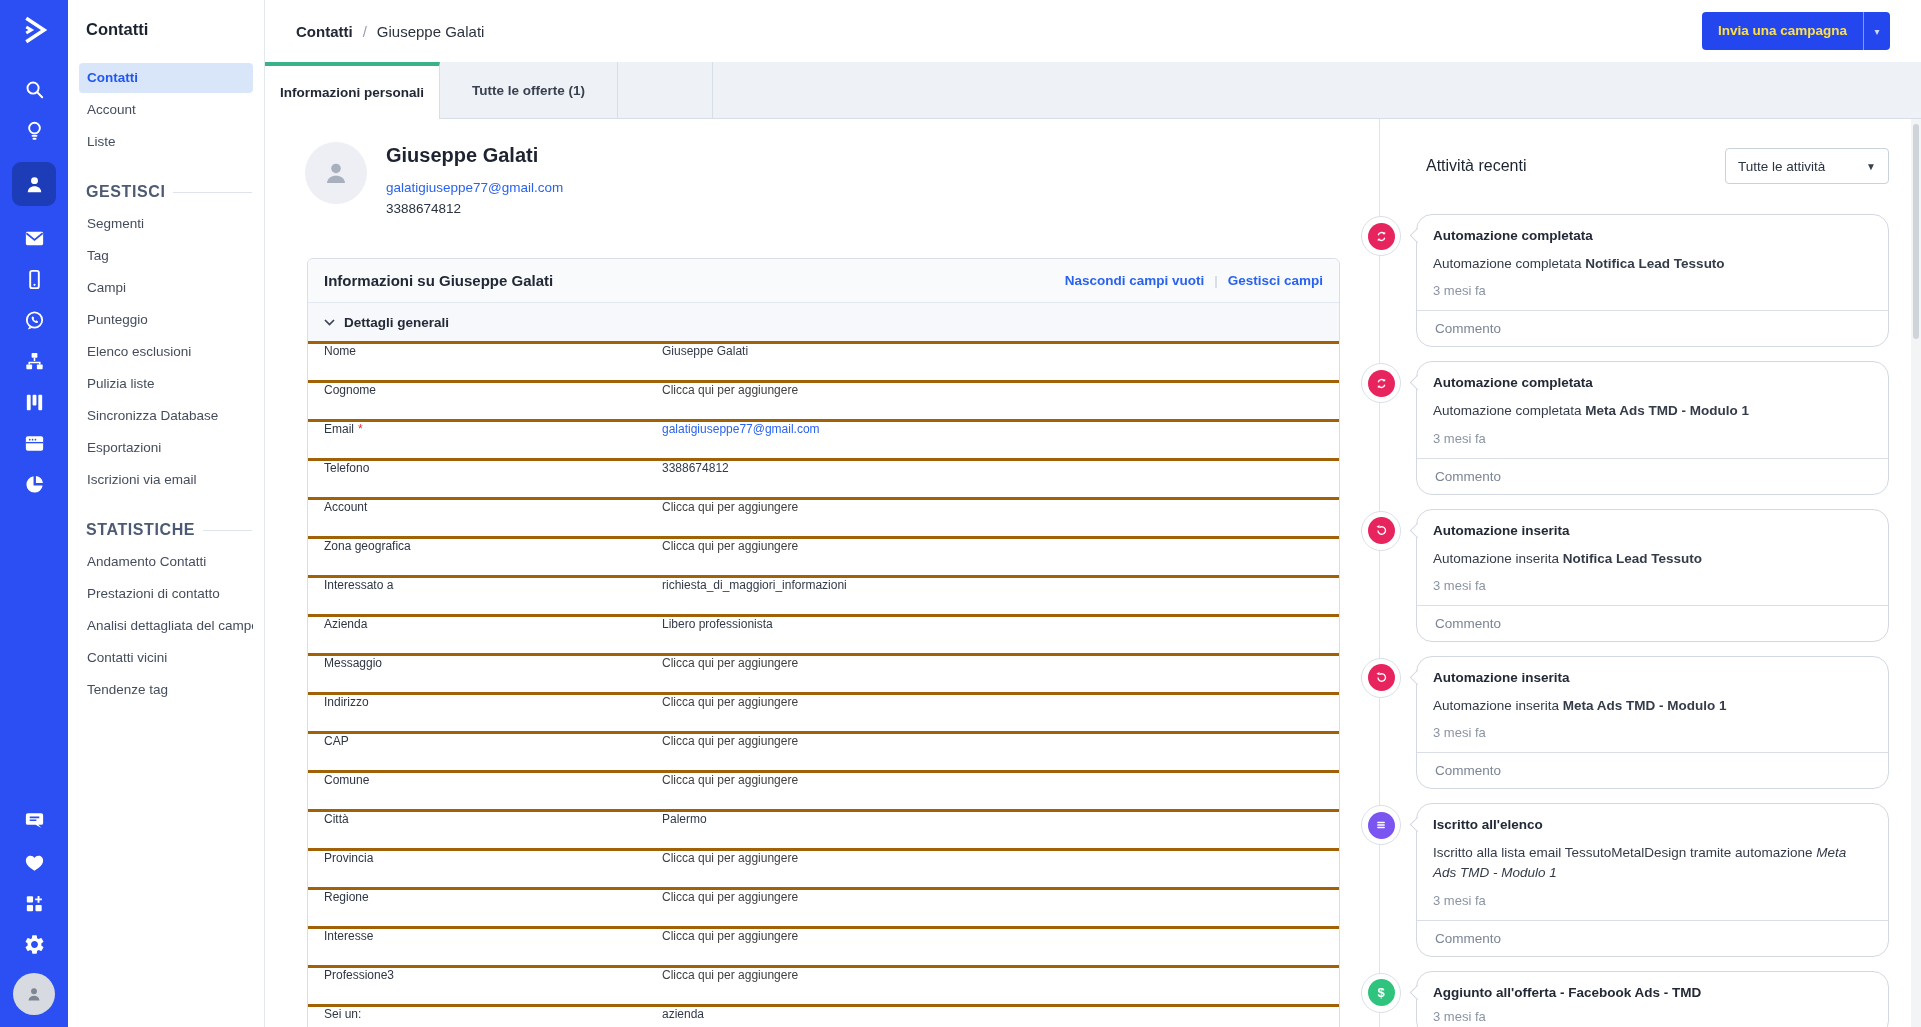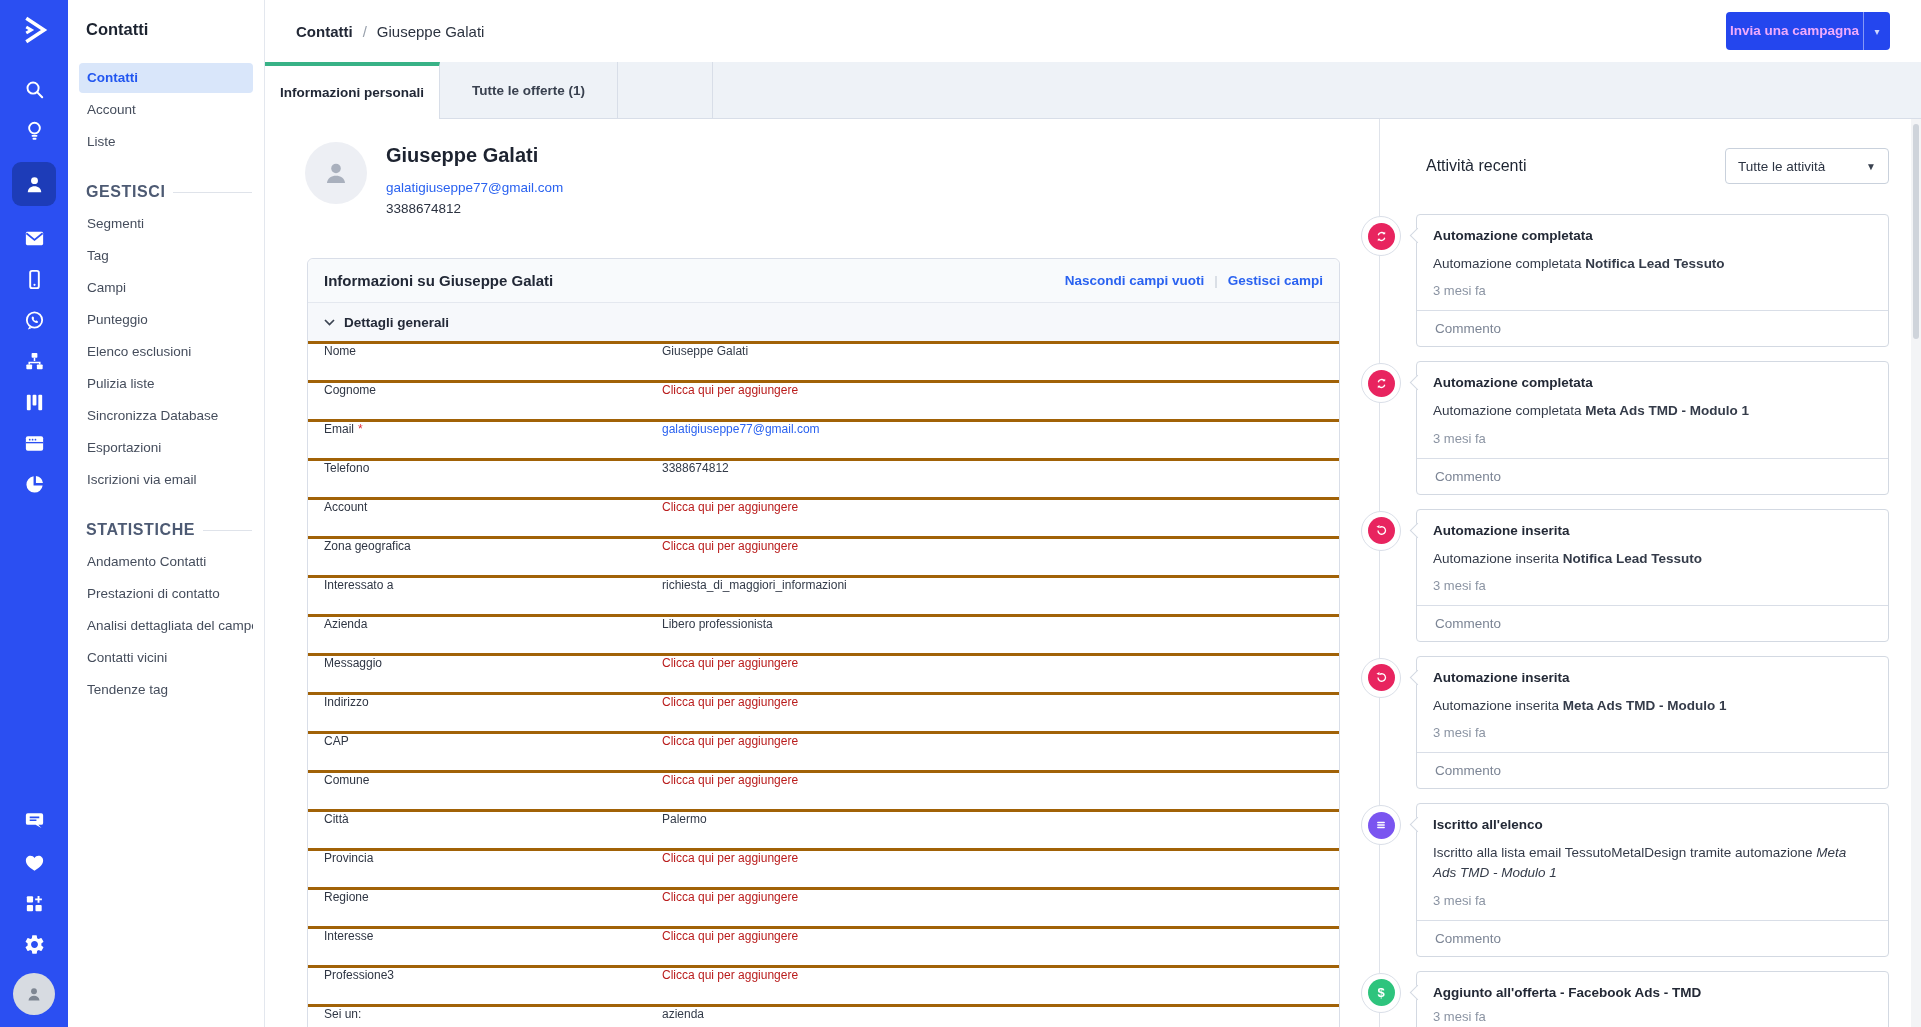--- a/index.html
+++ b/index.html
@@ -32,22 +32,22 @@
   .section-h::after{content:"";flex:1;height:1px;background:#dfe3ea;margin-left:8px}
 
   
   .topbar{position:absolute;left:265px;right:0;top:0;height:62px;background:#fff;
           display:flex;align-items:center;justify-content:space-between;padding:0 31px;box-sizing:border-box}
   .crumb{font-size:15px;display:flex;align-items:center}
   .crumb .root{font-weight:bold;color:#222836;cursor:pointer}
   .crumb .sep{color:#98a0ac;margin:0 10px}
   .crumb .cur{color:#2c3340}
   .cmp-btn{display:flex;cursor:pointer}
-  .cmp-btn .main{background:#2446ee;color:#f0abfc;font-weight:bold;font-size:13.5px;
-                 padding:0 4px;height:38px;line-height:38px;border-radius:4px 0 0 4px}
+  .cmp-btn .main{background:#2446ee;color:#fde047;font-weight:bold;font-size:13.5px;
+                 padding:0 16px;height:38px;line-height:38px;border-radius:4px 0 0 4px}
   .cmp-btn .caret{width:27px;height:38px;background:#2446ee;border-left:1px solid rgba(255,255,255,.45);
                   border-radius:0 4px 4px 0;display:flex;align-items:center;justify-content:center;
                   color:#cfd8ff;font-size:10px;box-sizing:border-box}
 
   
   .tabstrip{position:absolute;left:265px;right:0;top:62px;height:56px;background:#eef2f7;
             border-bottom:1px solid #d8dee8;display:flex;align-items:center;box-sizing:content-box;z-index:3}
   .tab{box-sizing:border-box;display:flex;align-items:center;justify-content:center;
        font-size:13.5px;font-weight:bold;cursor:pointer}
   .tab.active{width:175px;height:57px;background:#fff;border-top:4px solid #38b286;
@@ -74,34 +74,34 @@
   .panel-links .div{color:#c5ccd6;margin:0 10px;font-weight:normal}
   .panel-links span{cursor:pointer}
   .sect-row{height:38px;display:flex;align-items:center;padding:0 16px;background:#f6f8fb;
             font-size:13.5px;font-weight:bold;color:#242a38;cursor:pointer}
   .sect-row svg{margin-right:9px}
   .field-row{display:flex;height:36px;align-items:flex-start;border-top:3px solid #a16207;
              padding-left:16px;font-size:12px}
   .field-label{width:338px;color:#2f3644;flex:none}
   .req{color:#e12d39;margin-left:4px}
   .field-value{color:#333b49;cursor:pointer}
-  .field-row.empty .field-value{color:#b91c1c}
+  .field-row.empty .field-value{color:#404040}
   .field-row.link .field-value{color:#2a62f0}
 
   
   .activity{position:absolute;left:1379px;top:118px;right:0;bottom:0;border-left:1px solid #dfe3ea;background:#fff}
   .act-header{display:flex;align-items:center;justify-content:space-between;
               padding:30px 32px 0 46px;margin-bottom:30px}
   .act-title{font-size:16px;font-weight:normal;color:#1d2431}
   .act-filter{width:164px;height:36px;border:1px solid #c9d1dc;border-radius:4px;background:#fff;
               display:flex;align-items:center;justify-content:space-between;padding:0 12px;
               font-size:13.5px;color:#2b3342;cursor:pointer;box-sizing:border-box}
   .act-filter .car{font-size:10px;color:#39414f}
   .cards{display:flex;flex-direction:column;gap:14px;margin:0 32px 0 36px}
-  .card{position:relative;border:1px solid #d3d9e2;border-radius:4px;background:#fff}
+  .card{position:relative;border:1px solid #d3d9e2;border-radius:16px;background:#fff}
   .ring{position:absolute;left:-56px;top:1px;width:40px;height:40px;border-radius:50%;
         background:#fff;border:1px solid #dadfe8;display:flex;align-items:center;justify-content:center;box-sizing:border-box}
   .dot{width:27px;height:27px;border-radius:50%;display:flex;align-items:center;justify-content:center;
        color:#fff;font-weight:bold;font-size:13px}
   .pointer{position:absolute;left:-5.5px;top:15px;width:10px;height:10px;background:#fff;
            border-left:1px solid #d3d9e2;border-bottom:1px solid #d3d9e2;transform:rotate(45deg)}
   .card-body{padding:13px 16px 12px}
   .ct{font-size:13.5px;font-weight:bold;color:#232936}
   .cx{margin-top:11px;font-size:13.5px;color:#343b49;line-height:1.5}
   .ctm{margin-top:9px;font-size:13px;color:#8b94a3}

